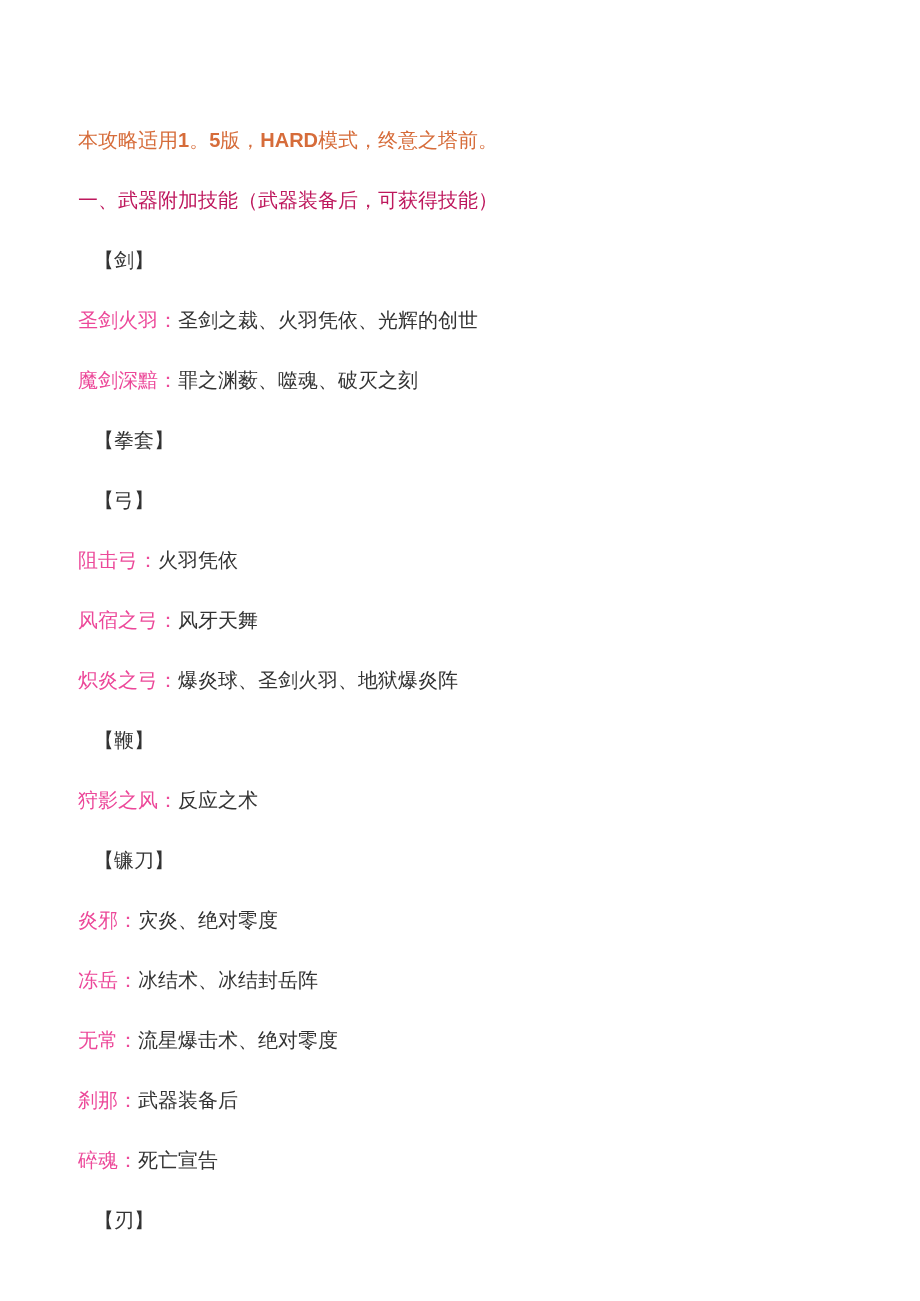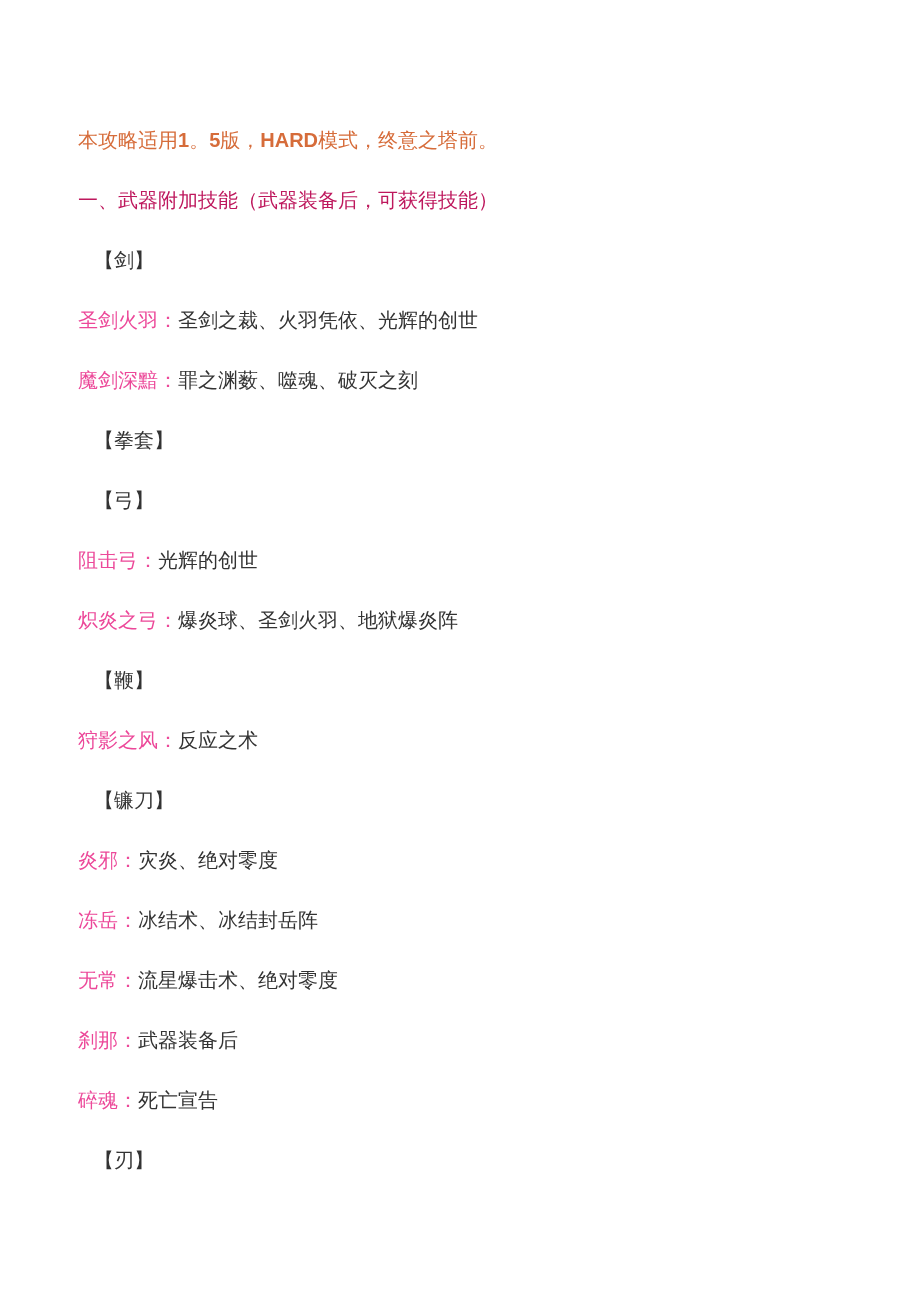--- a/index.html
+++ b/index.html
@@ -49,21 +49,22 @@
 
   <p class="section-title">一、武器附加技能（武器装备后，可获得技能）</p>
 
   <p class="category">【剑】</p>
   <p class="weapon-line"><span class="weapon-name">圣剑火羽：</span><span>圣剑之裁、火羽凭依、光辉的创世</span></p>
   <p class="weapon-line"><span class="weapon-name">魔剑深黯：</span><span>罪之渊薮、噬魂、破灭之刻</span></p>
 
   <p class="category">【拳套】</p>
 
   <p class="category">【弓】</p>
-  <p class="weapon-line"><span class="weapon-name">阻击弓：</span><span>光辉的创世</span></p>
+  <p class="weapon-line"><span class="weapon-name">阻击弓：</span><span>火羽凭依</span></p>
+  <p class="weapon-line"><span class="weapon-name">风宿之弓：</span><span>风牙天舞</span></p>
   <p class="weapon-line"><span class="weapon-name">炽炎之弓：</span><span>爆炎球、圣剑火羽、地狱爆炎阵</span></p>
 
   <p class="category">【鞭】</p>
   <p class="weapon-line"><span class="weapon-name">狩影之风：</span><span>反应之术</span></p>
 
   <p class="category">【镰刀】</p>
   <p class="weapon-line"><span class="weapon-name">炎邪：</span><span>灾炎、绝对零度</span></p>
   <p class="weapon-line"><span class="weapon-name">冻岳：</span><span>冰结术、冰结封岳阵</span></p>
   <p class="weapon-line"><span class="weapon-name">无常：</span><span>流星爆击术、绝对零度</span></p>
   <p class="weapon-line"><span class="weapon-name">刹那：</span><span>武器装备后</span></p>

